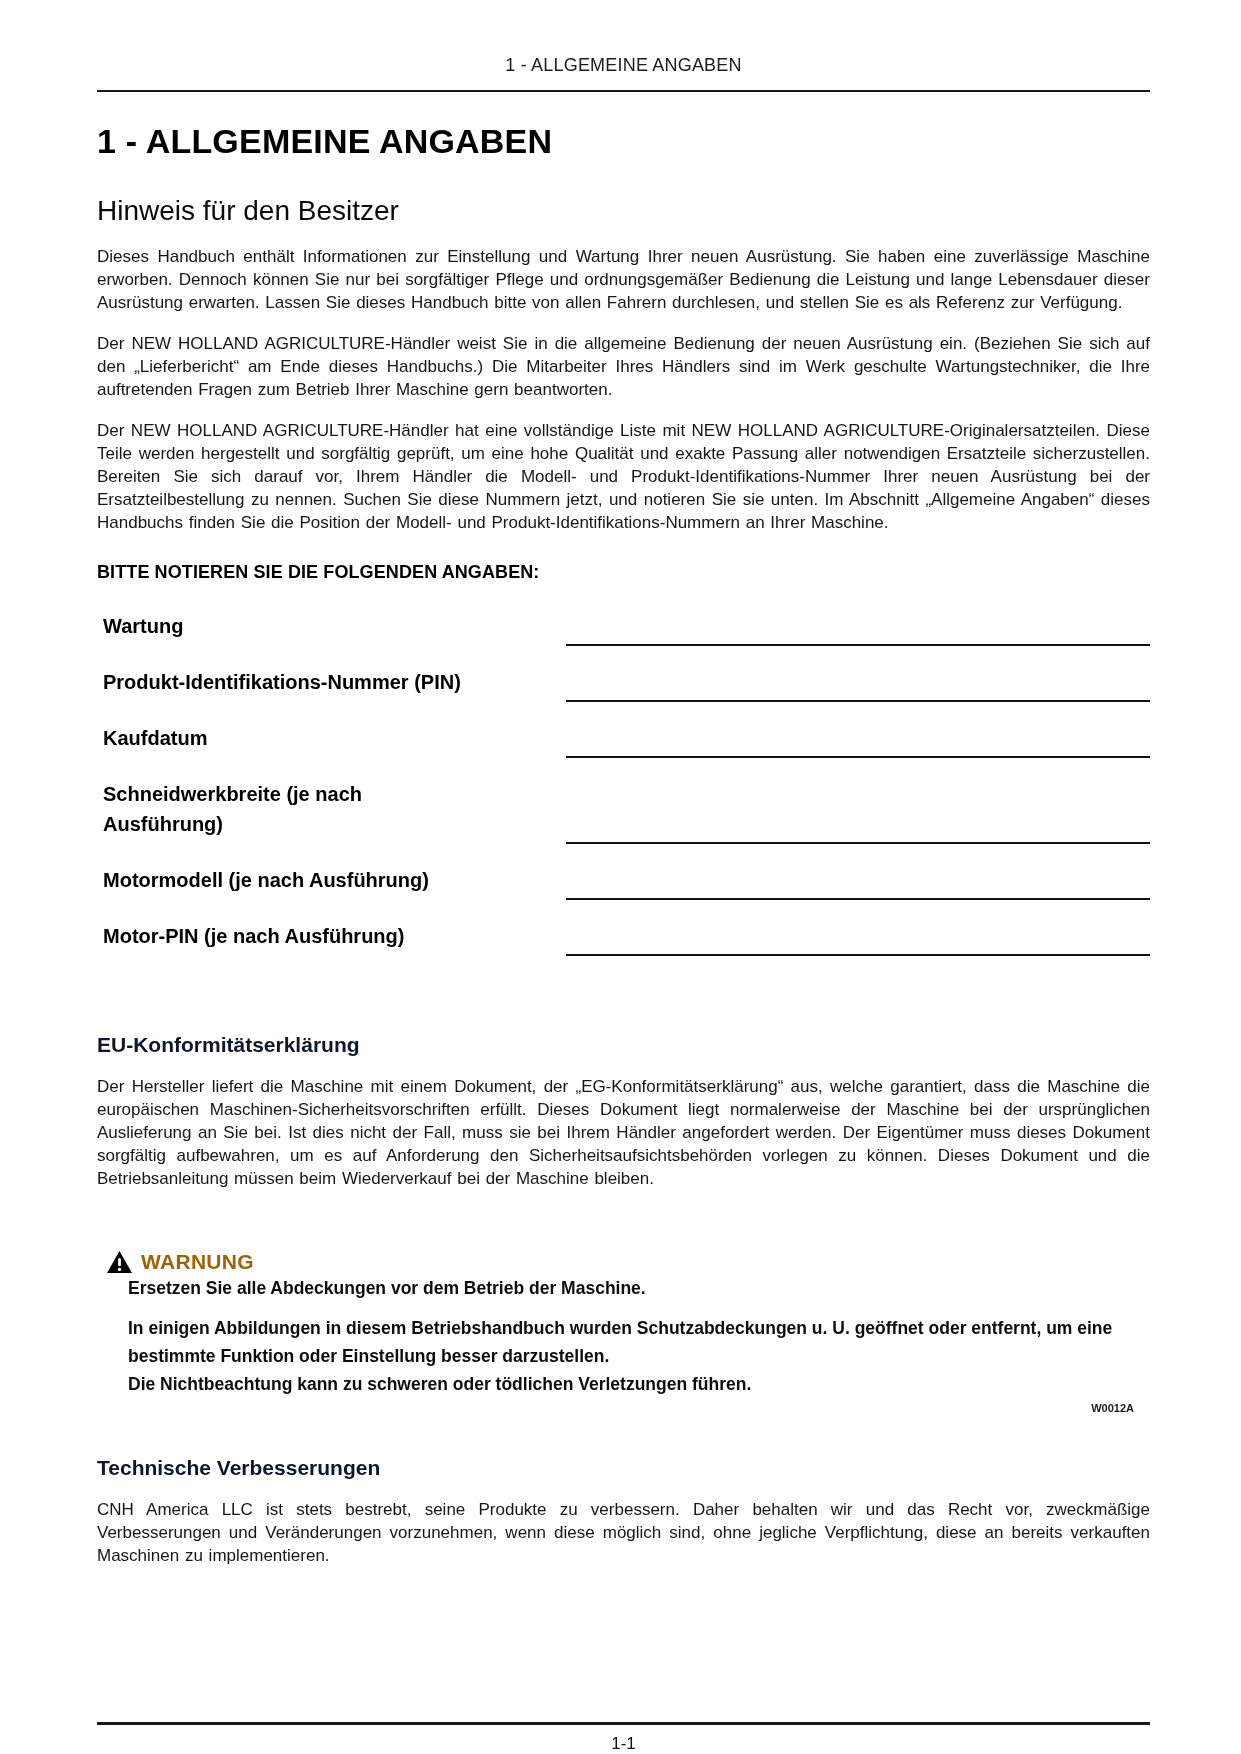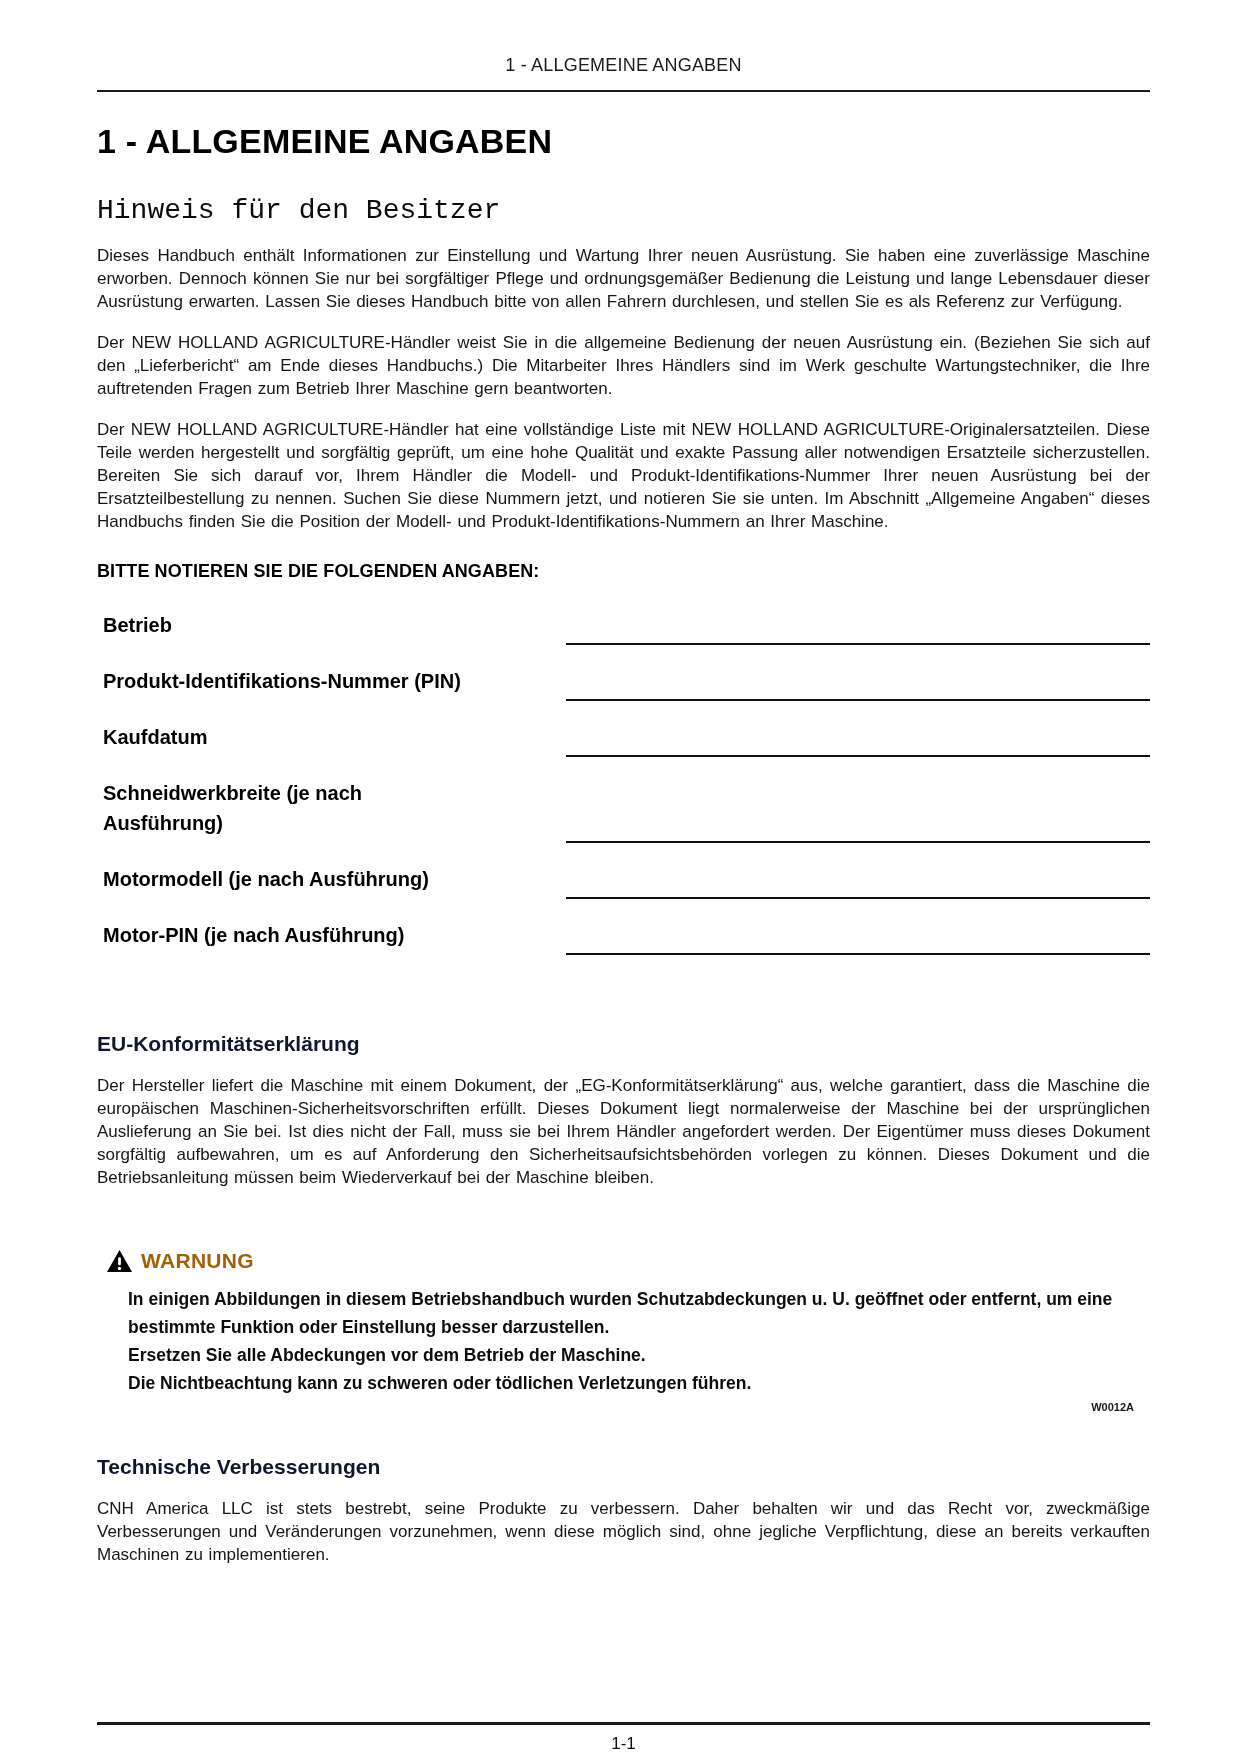--- a/index.html
+++ b/index.html
@@ -16,21 +16,21 @@
   .running-title {
     text-align:center; font-size:18px; letter-spacing:0.2px; color:#1c1c1c;
   }
   .header-rule { border-top:2px solid #1a1a1a; margin-top:14px; }
   .footer-rule { border-top:3px solid #1a1a1a; }
   h1.page-title {
     margin:30px 0 0 0; font-size:34px; font-weight:bold; color:#000;
     letter-spacing:0.2px;
   }
   h2.section-heading-lg {
-    margin:34px 0 0 0; font-size:28px; font-weight:normal; color:#0c0c0c;font-family:Liberation Mono, monospace;
+    margin:34px 0 0 0; font-size:28px; font-weight:normal; color:#0c0c0c;
   }
   .para {
     margin:18px 0 0 0; font-size:17px; line-height:23px;
     text-align:justify; color:#161616; word-spacing:1px;
   }
   .record-heading {
     margin-top:28px; font-size:18px; font-weight:bold; color:#000; letter-spacing:0.1px;
   }
   .fields { margin-top:2px; }
   .field-row {
@@ -77,21 +77,21 @@
   <h2 class="section-heading-lg">Hinweis für den Besitzer</h2>
 
   <p class="para">Dieses Handbuch enthält Informationen zur Einstellung und Wartung Ihrer neuen Ausrüstung. Sie haben eine zuverlässige Maschine erworben. Dennoch können Sie nur bei sorgfältiger Pflege und ordnungsgemäßer Bedienung die Leistung und lange Lebensdauer dieser Ausrüstung erwarten. Lassen Sie dieses Handbuch bitte von allen Fahrern durchlesen, und stellen Sie es als Referenz zur Verfügung.</p>
   <p class="para">Der NEW HOLLAND AGRICULTURE-Händler weist Sie in die allgemeine Bedienung der neuen Ausrüstung ein. (Beziehen Sie sich auf den „Lieferbericht“ am Ende dieses Handbuchs.) Die Mitarbeiter Ihres Händlers sind im Werk geschulte Wartungstechniker, die Ihre auftretenden Fragen zum Betrieb Ihrer Maschine gern beantworten.</p>
   <p class="para">Der NEW HOLLAND AGRICULTURE-Händler hat eine vollständige Liste mit NEW HOLLAND AGRICULTURE-Originalersatzteilen. Diese Teile werden hergestellt und sorgfältig geprüft, um eine hohe Qualität und exakte Passung aller notwendigen Ersatzteile sicherzustellen. Bereiten Sie sich darauf vor, Ihrem Händler die Modell- und Produkt-Identifikations-Nummer Ihrer neuen Ausrüstung bei der Ersatzteilbestellung zu nennen. Suchen Sie diese Nummern jetzt, und notieren Sie sie unten. Im Abschnitt „Allgemeine Angaben“ dieses Handbuchs finden Sie die Position der Modell- und Produkt-Identifikations-Nummern an Ihrer Maschine.</p>
 
   <div class="record-heading">BITTE NOTIEREN SIE DIE FOLGENDEN ANGABEN:</div>
 
   <div class="fields">
     <div class="field-row">
-      <div class="field-label">Betrieb</div>
+      <div class="field-label">Wartung</div>
       <div class="field-line"></div>
     </div>
     <div class="field-row">
       <div class="field-label">Produkt-Identifikations-Nummer (PIN)</div>
       <div class="field-line"></div>
     </div>
     <div class="field-row">
       <div class="field-label">Kaufdatum</div>
       <div class="field-line"></div>
     </div>
@@ -117,22 +117,22 @@
     <div class="warning-title-row">
       <span class="warning-icon">
         <svg width="25" height="22" viewBox="0 0 25 22">
           <path d="M12.5 0 L25 22 L0 22 Z" fill="#000"></path>
           <rect x="11.1" y="7.2" width="2.8" height="8" rx="1.3" fill="#fff"></rect>
           <circle cx="12.5" cy="18.4" r="1.7" fill="#fff"></circle>
         </svg>
       </span>
       <span class="warning-title">WARNUNG</span>
     </div>
+    <div class="warning-lines" style="margin-top:0;">Ersetzen Sie alle Abdeckungen vor dem Betrieb der Maschine.</div>
     <div class="warning-lines">In einigen Abbildungen in diesem Betriebshandbuch wurden Schutzabdeckungen u. U. geöffnet oder entfernt, um eine bestimmte Funktion oder Einstellung besser darzustellen.</div>
-    <div class="warning-lines" style="margin-top:0;">Ersetzen Sie alle Abdeckungen vor dem Betrieb der Maschine.</div>
     <div class="warning-lines" style="margin-top:0;">Die Nichtbeachtung kann zu schweren oder tödlichen Verletzungen führen.</div>
     <div class="warning-code">W0012A</div>
   </div>
 
   <h3 class="section-heading tech">Technische Verbesserungen</h3>
   <p class="para">CNH America LLC ist stets bestrebt, seine Produkte zu verbessern. Daher behalten wir und das Recht vor, zweckmäßige Verbesserungen und Veränderungen vorzunehmen, wenn diese möglich sind, ohne jegliche Verpflichtung, diese an bereits verkauften Maschinen zu implementieren.</p>
 
   <div class="footer">
     <div class="footer-rule"></div>
     <div class="page-number">1-1</div>

